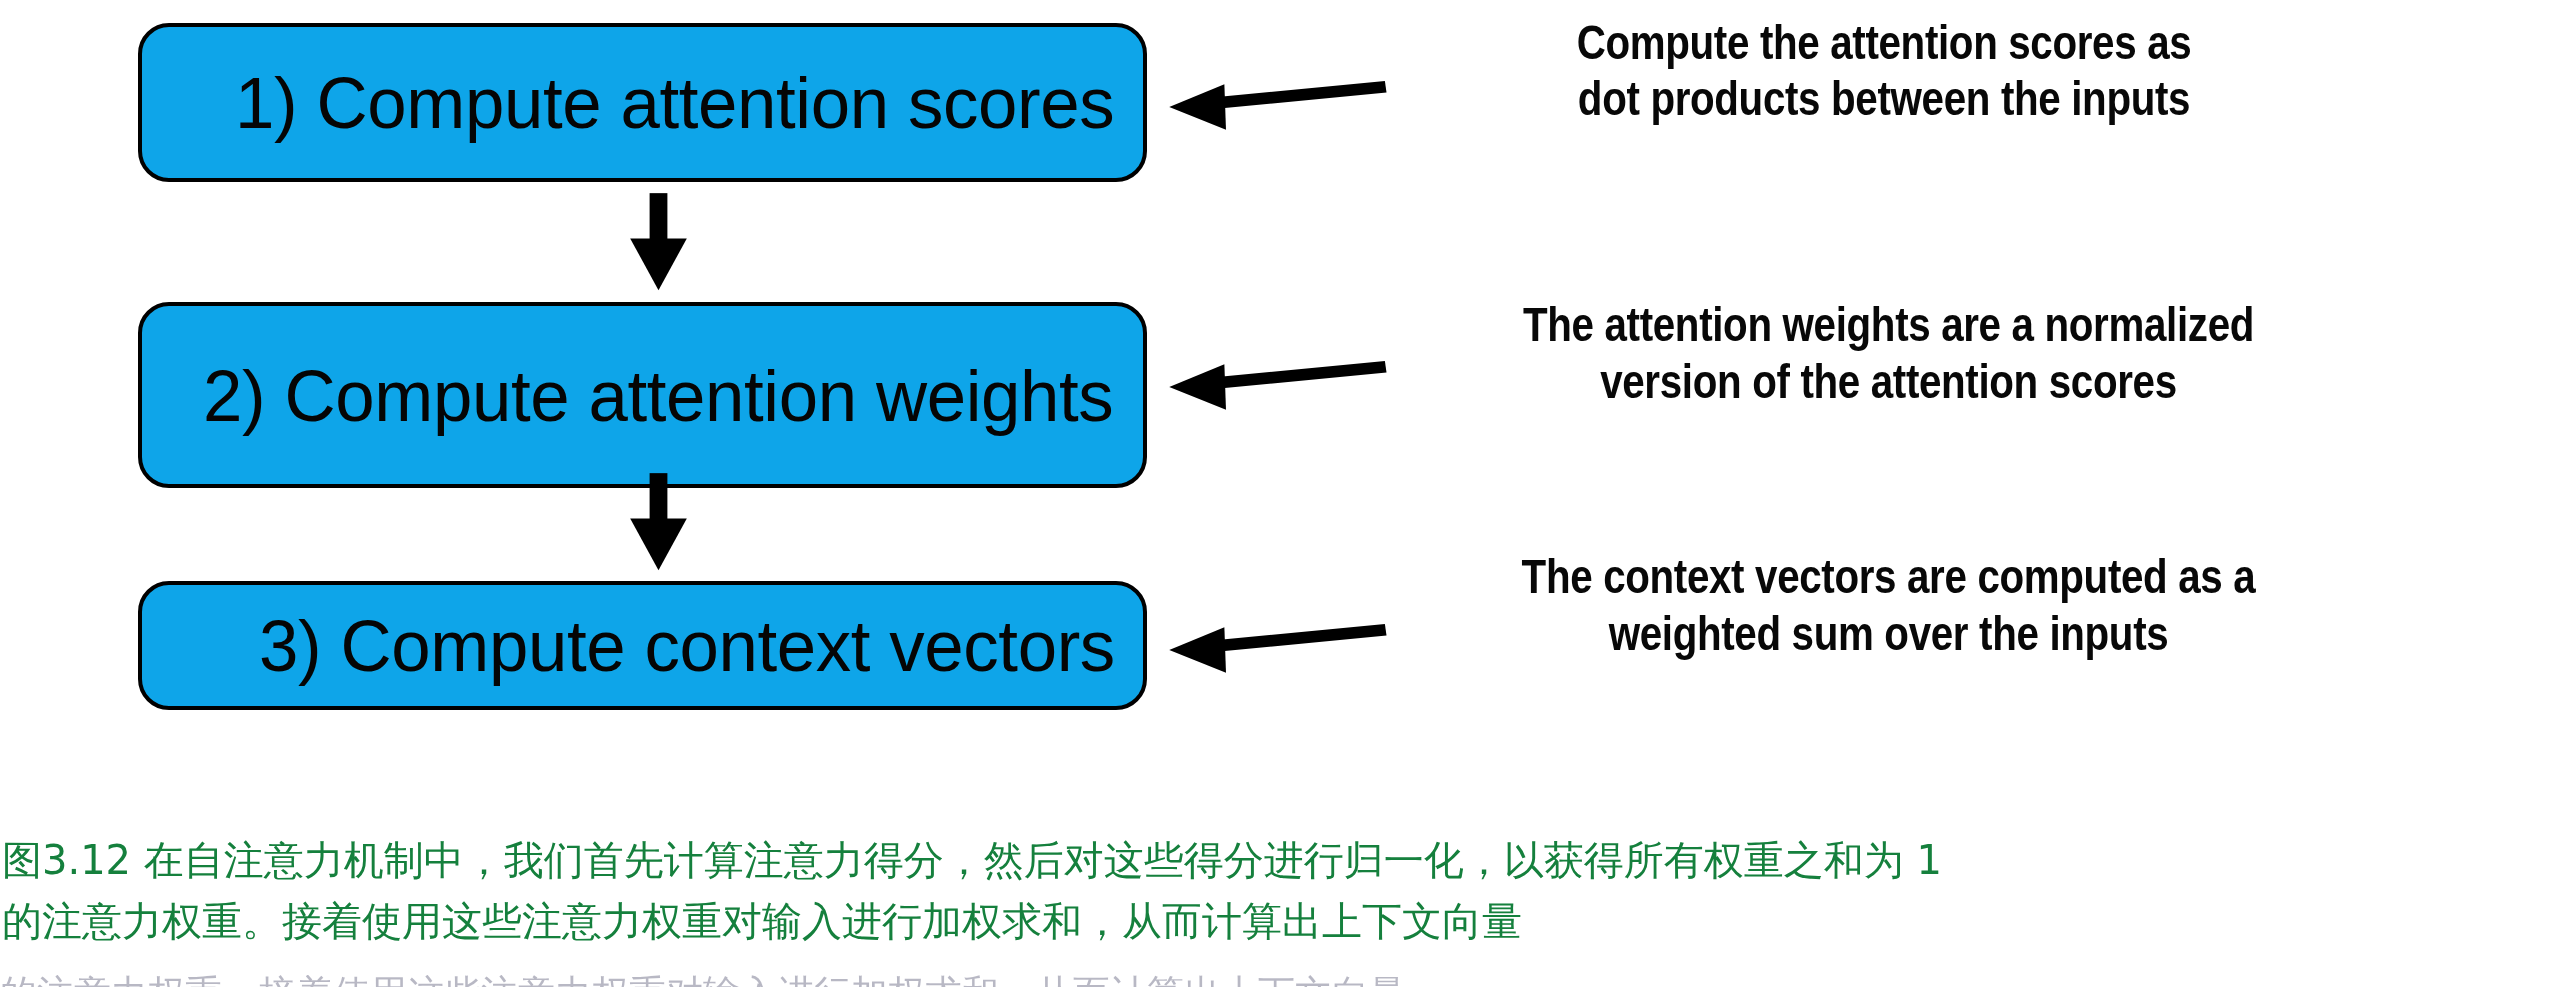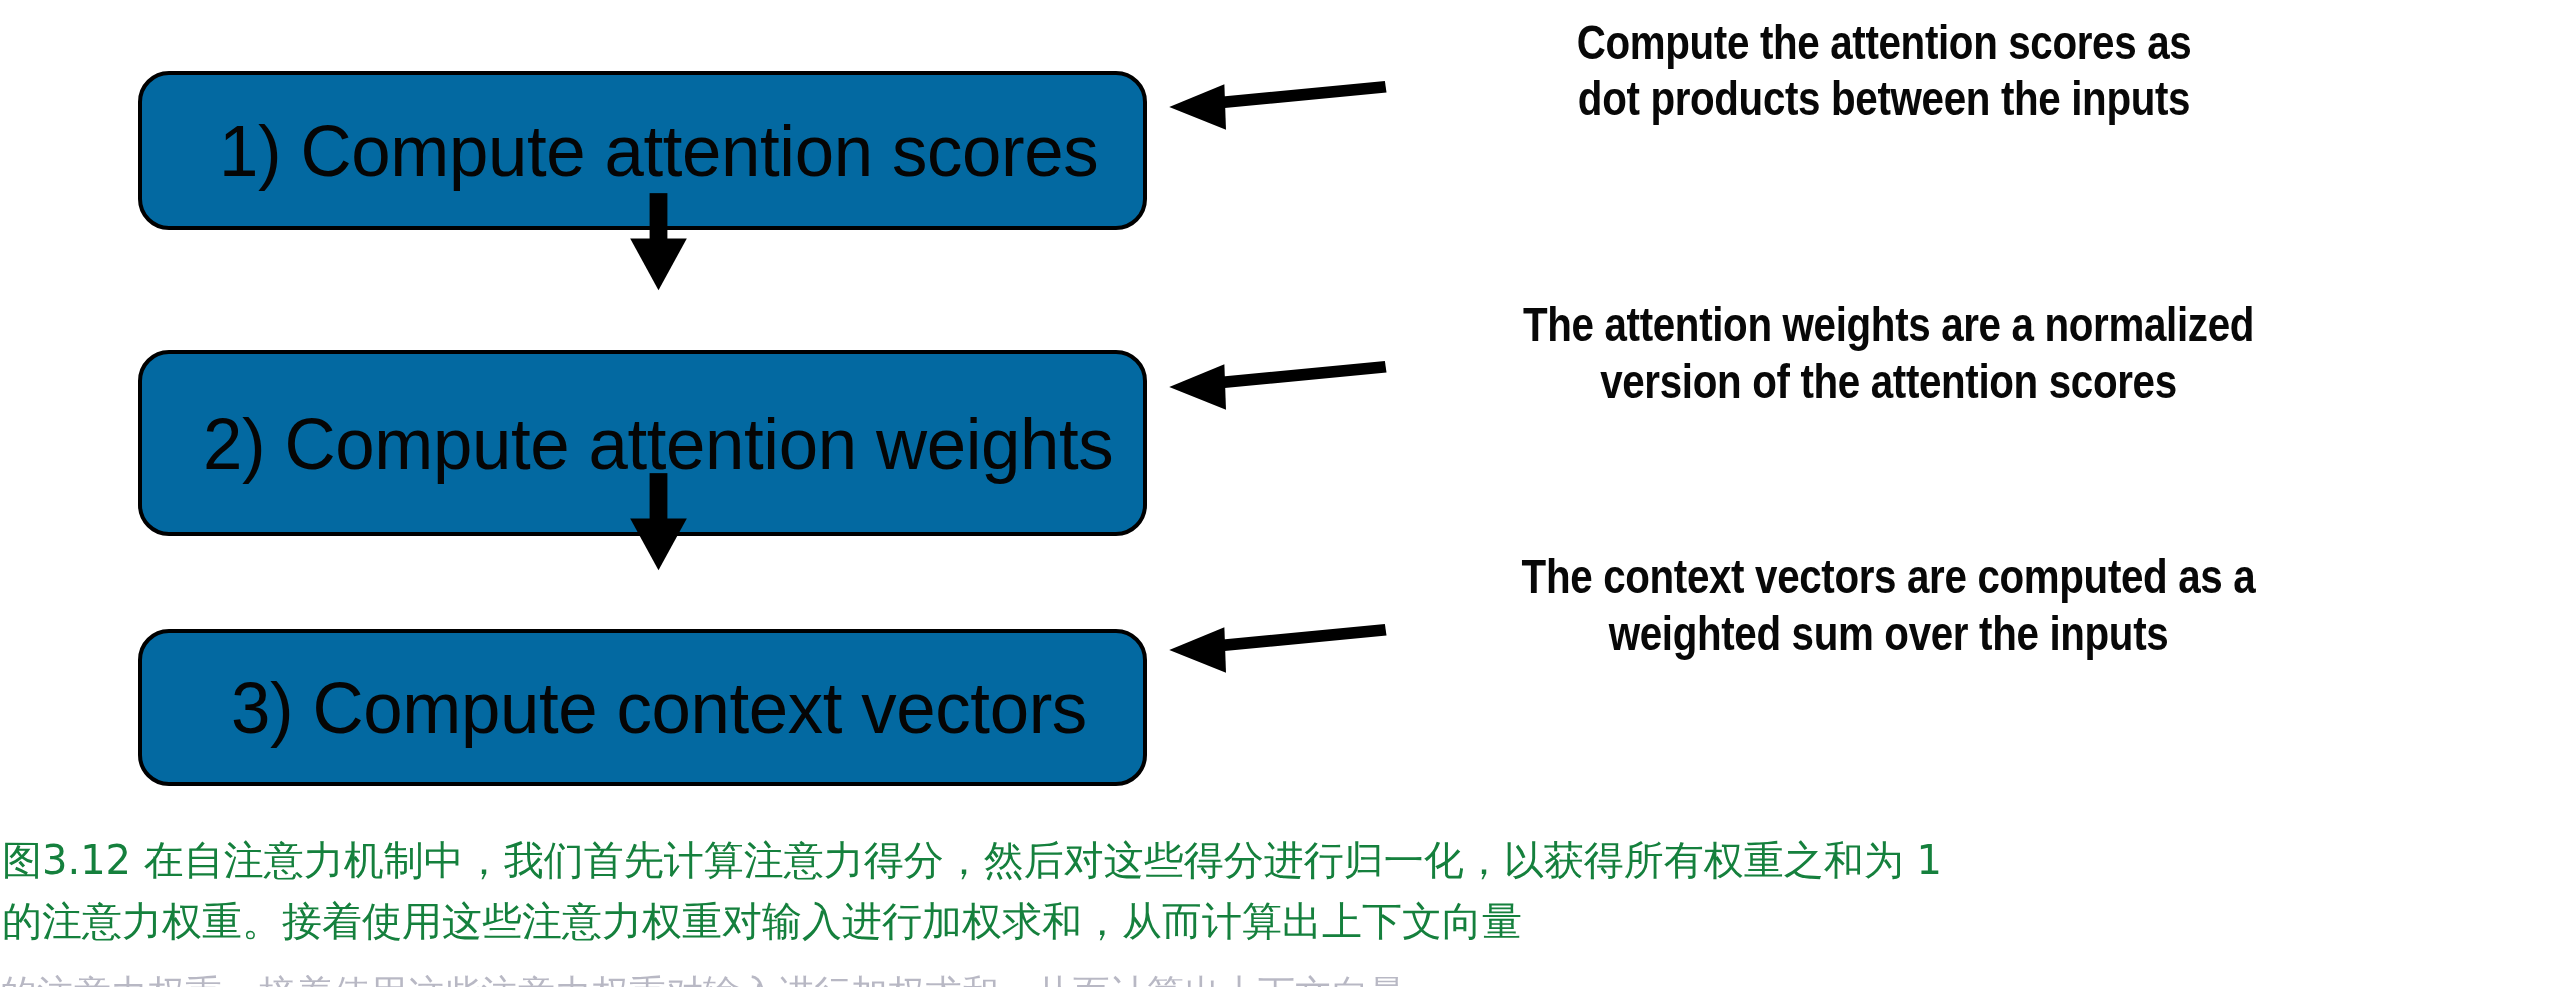--- a/index.html
+++ b/index.html
@@ -23,42 +23,41 @@
     height: 988px;
     background: #ffffff;
   }
 
   
   .flow-box {
     position: absolute;
     box-sizing: border-box;
     border: 4.9px solid #000000;
     border-radius: 31px;
-    background: #0369a1;
+    background: #0ea5e9;
     display: flex;
     align-items: center;
-    justify-content: center;
-    margin-top: 48px;
+    justify-content: flex-end;
   }
   .flow-box-label {
     font-family: "Liberation Sans", "DejaVu Sans", sans-serif;
     font-size: 73px;
     font-weight: 400;
     color: #050505;
     letter-spacing: -0.4px;
     white-space: nowrap;
     padding-left: 63px;
     line-height: 1;
     transform: scaleX(0.97);
     transform-origin: left center;
   }
 
   #box-1 { left: 138px; top: 23px;  width: 1009px; height: 159px; }
   #box-2 { left: 138px; top: 302px; width: 1009px; height: 186px; }
-  #box-3 { left: 138px; top: 581px; width: 1009px; height: 157px; }
+  #box-3 { left: 138px; top: 581px; width: 1009px; height: 129px; }
 
   
   .down-arrow {
     position: absolute;
     width: 89px;
     height: 99px;
     left: 614px;
   }
   #down-arrow-1 { top: 193px; }
   #down-arrow-2 { top: 473px; }

